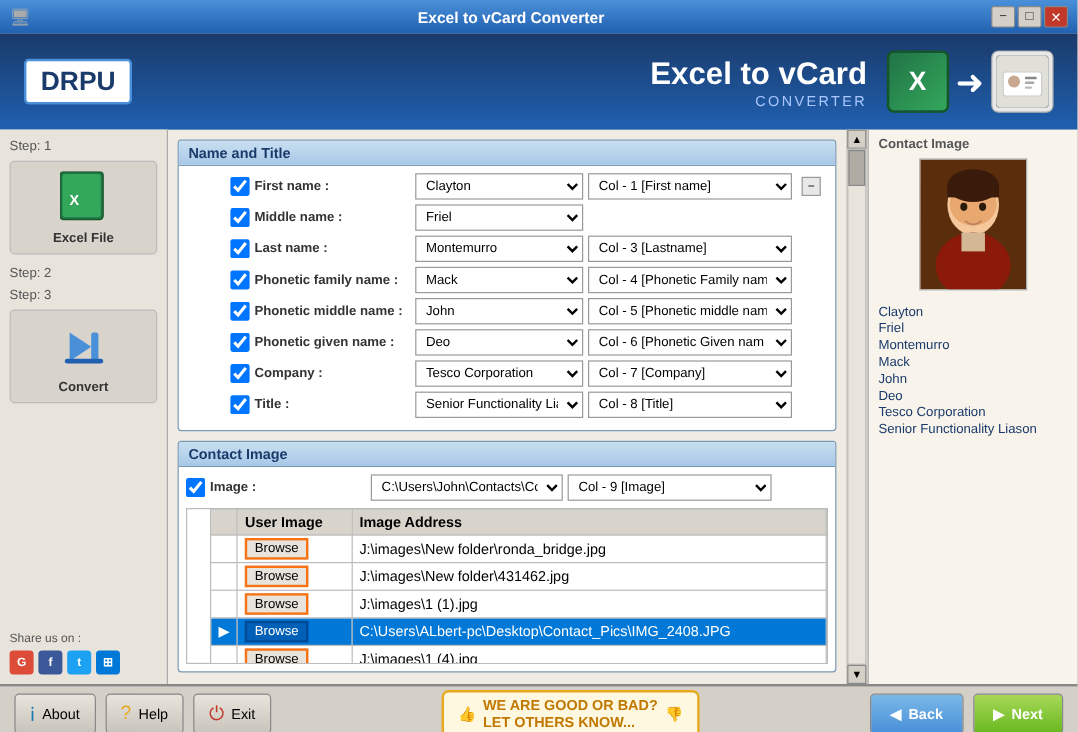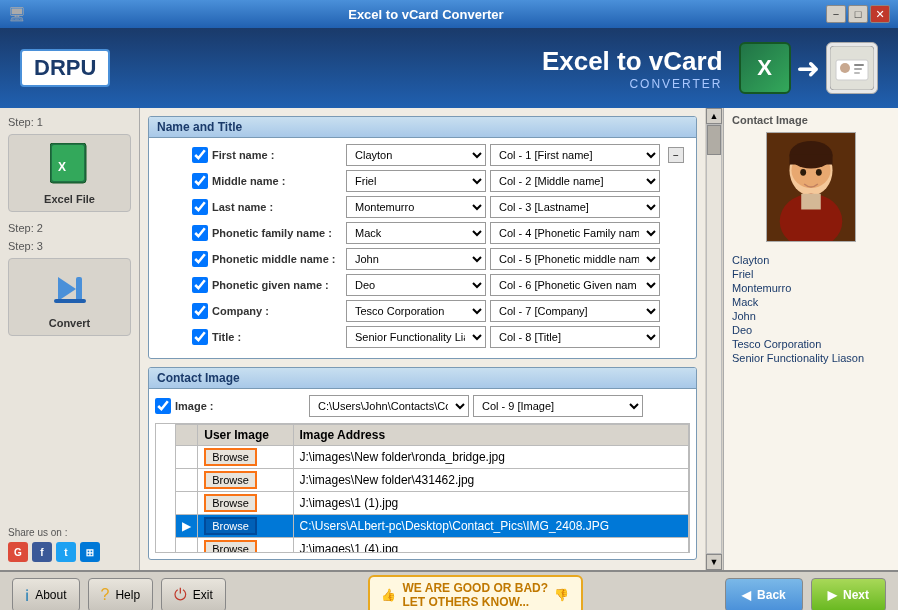--- a/index.html
+++ b/index.html
@@ -453,23 +453,20 @@
               <option>Col - 1 [First name]</option>
             </select>
             <div class="collapse-btn">−</div>
           </div>
 
           <div class="field-row">
             <input type="checkbox" checked="" class="field-checkbox" style="">
             <span class="field-label">Middle name :</span>
             <select class="field-dropdown">
               <option>Friel</option>
-            </select>
-            <select class="col-dropdown">
-              <option>Col - 2 [Middle name]</option>
             </select>
           </div>
 
           <div class="field-row">
             <input type="checkbox" checked="" class="field-checkbox" style="">
             <span class="field-label">Last name :</span>
             <select class="field-dropdown">
               <option>Montemurro</option>
             </select>
             <select class="col-dropdown">

